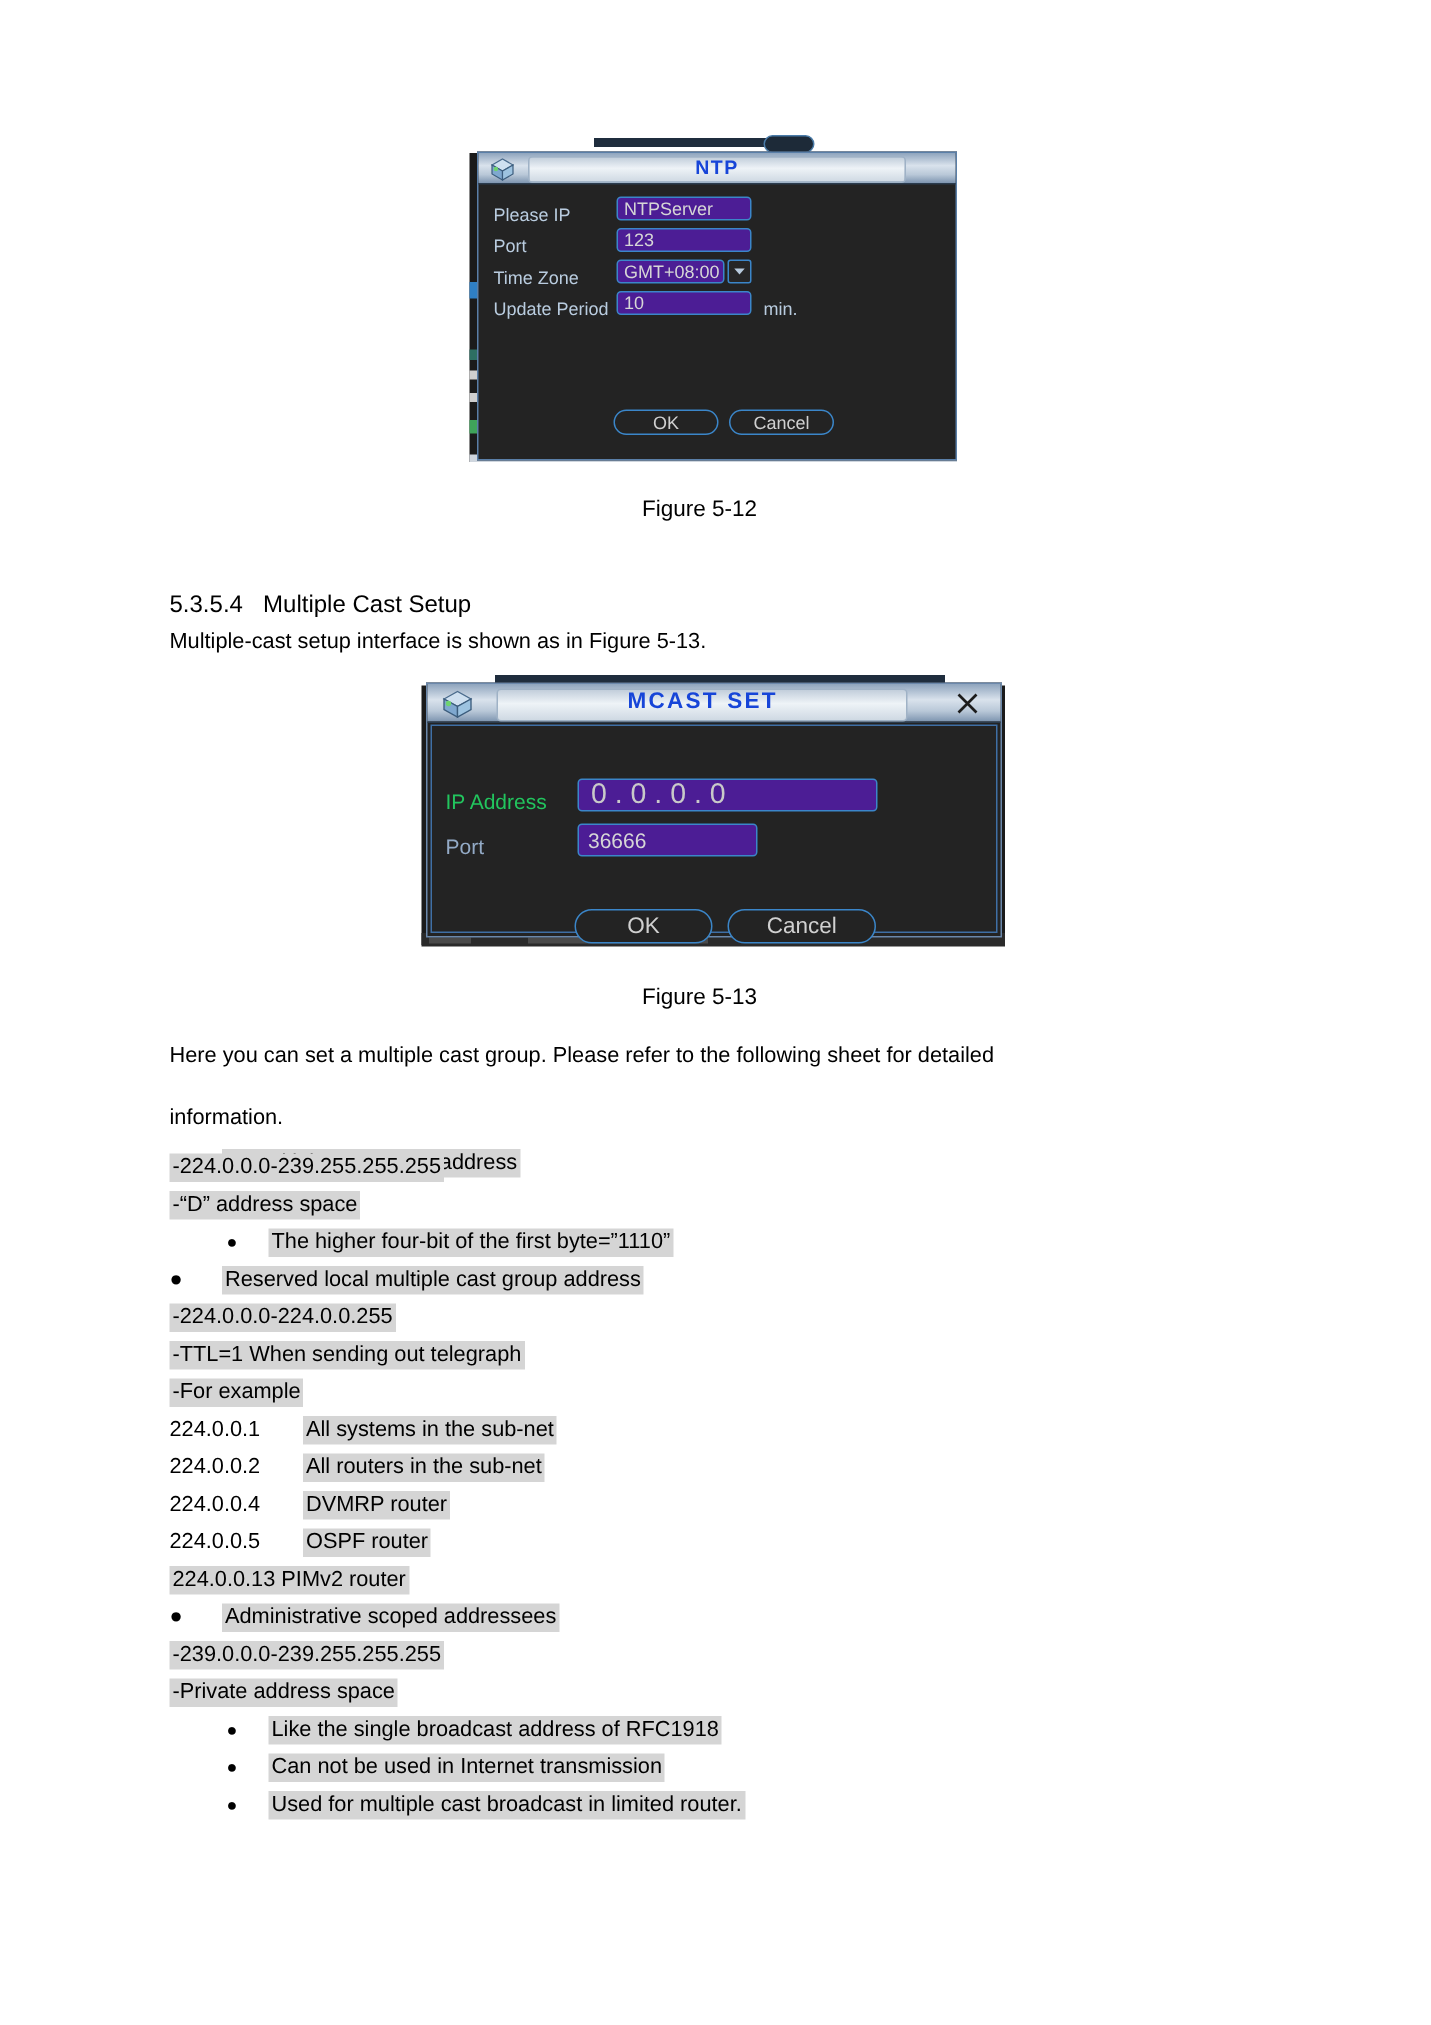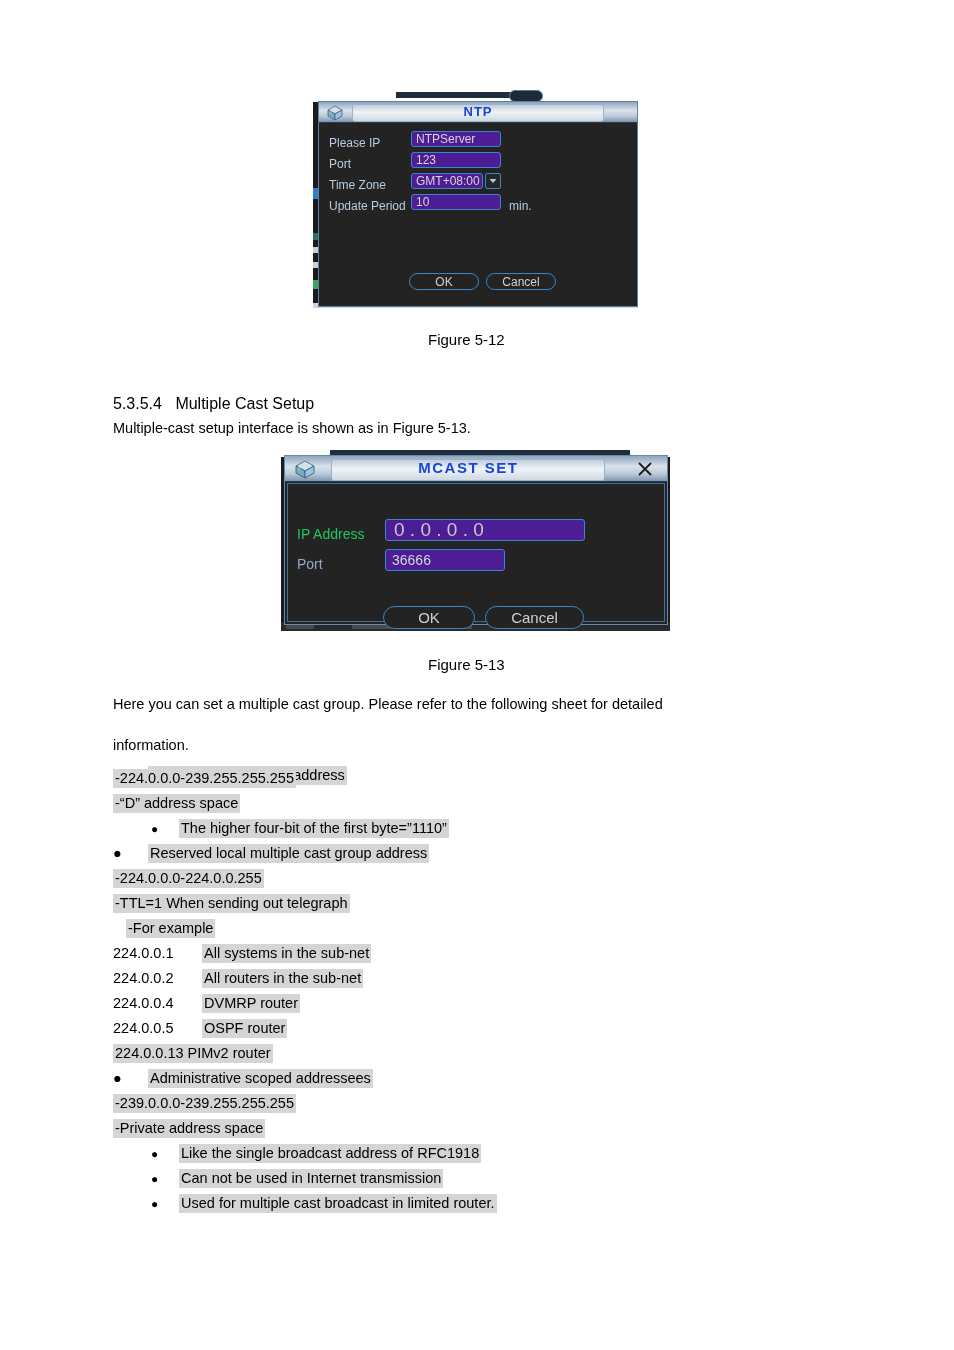--- a/index.html
+++ b/index.html
@@ -280,21 +280,21 @@
   <div class="doc-text" style="left:113px;top:738px;">information.</div>
 
   <div id="item-list">
       <div class="bullet" style="left: 113px; top: 768px;"><span class="dot" style="width: 35px;">●</span><span class="hl">IP multiple cast group address</span></div>
       <div class="bullet" style="left: 113px; top: 771px;"><span class="hl">-224.0.0.0-239.255.255.255</span></div>
       <div class="bullet" style="left: 113px; top: 796px;"><span class="hl">-“D” address space</span></div>
       <div class="bullet" style="left: 151px; top: 821px;"><span class="dot dot-g" style="width: 28px;">●</span><span class="hl">The higher four-bit of the first byte=”1110”</span></div>
       <div class="bullet" style="left: 113px; top: 846px;"><span class="dot" style="width: 35px;">●</span><span class="hl">Reserved local multiple cast group address</span></div>
       <div class="bullet" style="left: 113px; top: 871px;"><span class="hl">-224.0.0.0-224.0.0.255</span></div>
       <div class="bullet" style="left: 113px; top: 896px;"><span class="hl">-TTL=1 When sending out telegraph</span></div>
-      <div class="bullet" style="left: 126px; top: 921px;"><span class="hl">-For example</span></div>
+      <div class="bullet" style="left: 113px; top: 921px;"><span class="hl">-For example</span></div>
       <div class="bullet" style="left: 113px; top: 946px;"><span style="display: inline-block; width: 89px;">224.0.0.1</span><span class="hl">All systems in the sub-net</span></div>
       <div class="bullet" style="left: 113px; top: 971px;"><span style="display: inline-block; width: 89px;">224.0.0.2</span><span class="hl">All routers in the sub-net</span></div>
       <div class="bullet" style="left: 113px; top: 996px;"><span style="display: inline-block; width: 89px;">224.0.0.4</span><span class="hl">DVMRP router</span></div>
       <div class="bullet" style="left: 113px; top: 1021px;"><span style="display: inline-block; width: 89px;">224.0.0.5</span><span class="hl">OSPF router</span></div>
       <div class="bullet" style="left: 113px; top: 1046px;"><span class="hl">224.0.0.13 PIMv2 router</span></div>
       <div class="bullet" style="left: 113px; top: 1071px;"><span class="dot" style="width: 35px;">●</span><span class="hl">Administrative scoped addressees</span></div>
       <div class="bullet" style="left: 113px; top: 1096px;"><span class="hl">-239.0.0.0-239.255.255.255</span></div>
       <div class="bullet" style="left: 113px; top: 1121px;"><span class="hl">-Private address space</span></div>
       <div class="bullet" style="left: 151px; top: 1146px;"><span class="dot dot-g" style="width: 28px;">●</span><span class="hl">Like the single broadcast address of RFC1918</span></div>
       <div class="bullet" style="left: 151px; top: 1171px;"><span class="dot dot-g" style="width: 28px;">●</span><span class="hl">Can not be used in Internet transmission</span></div>

